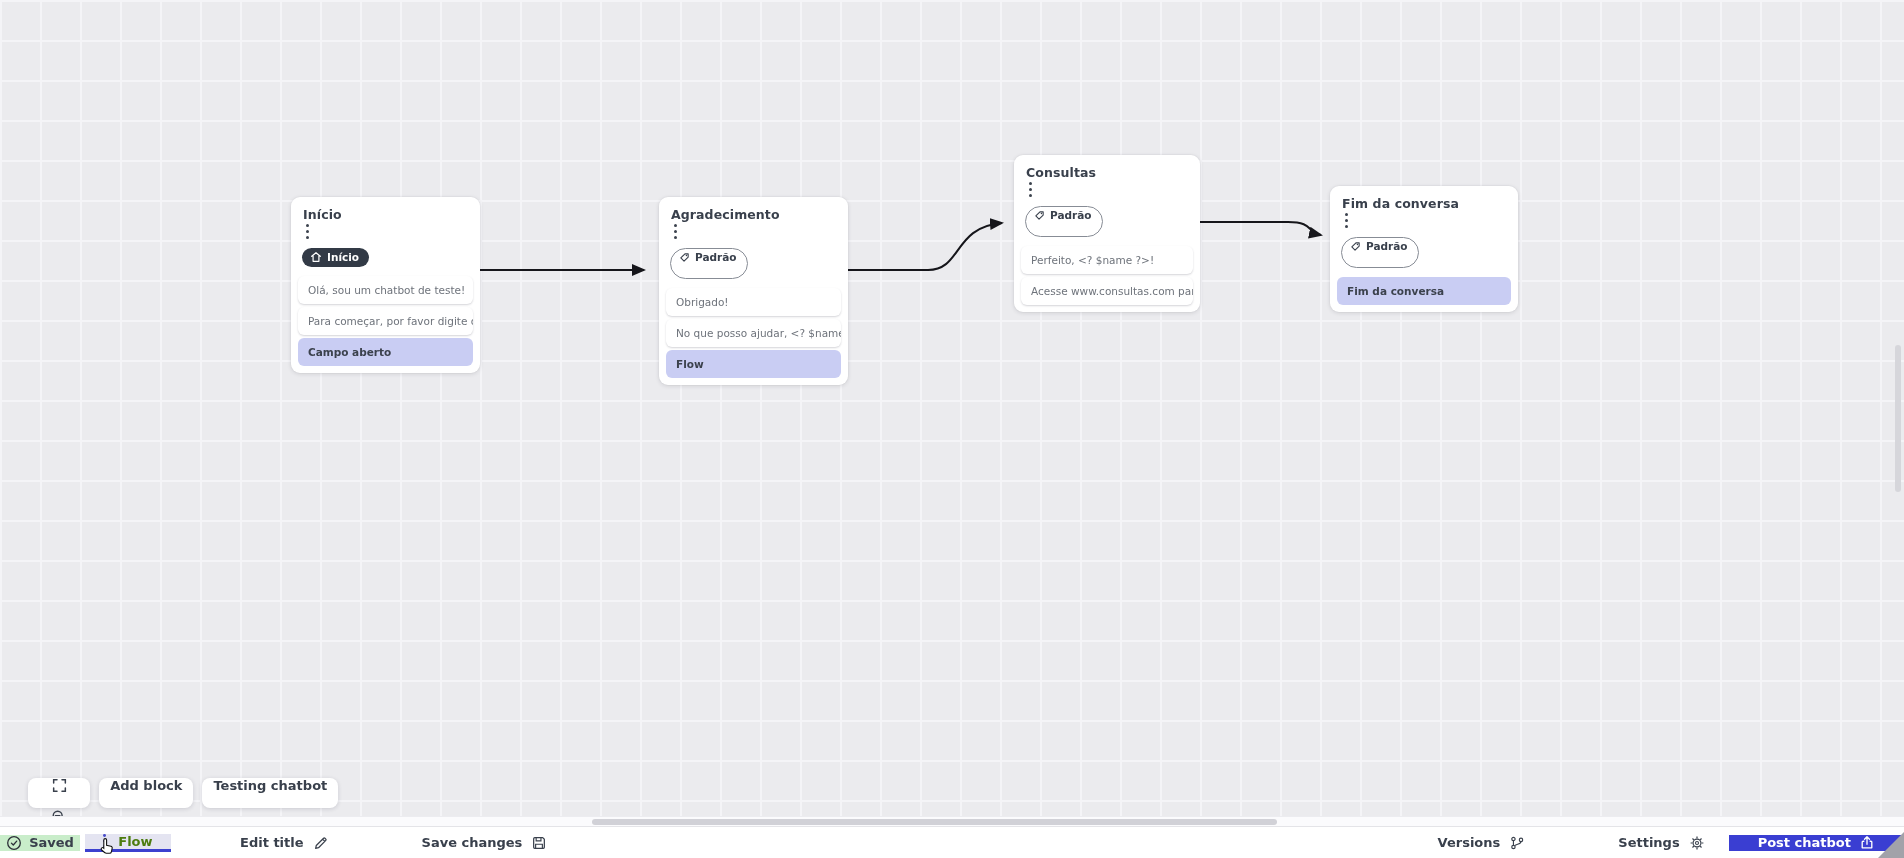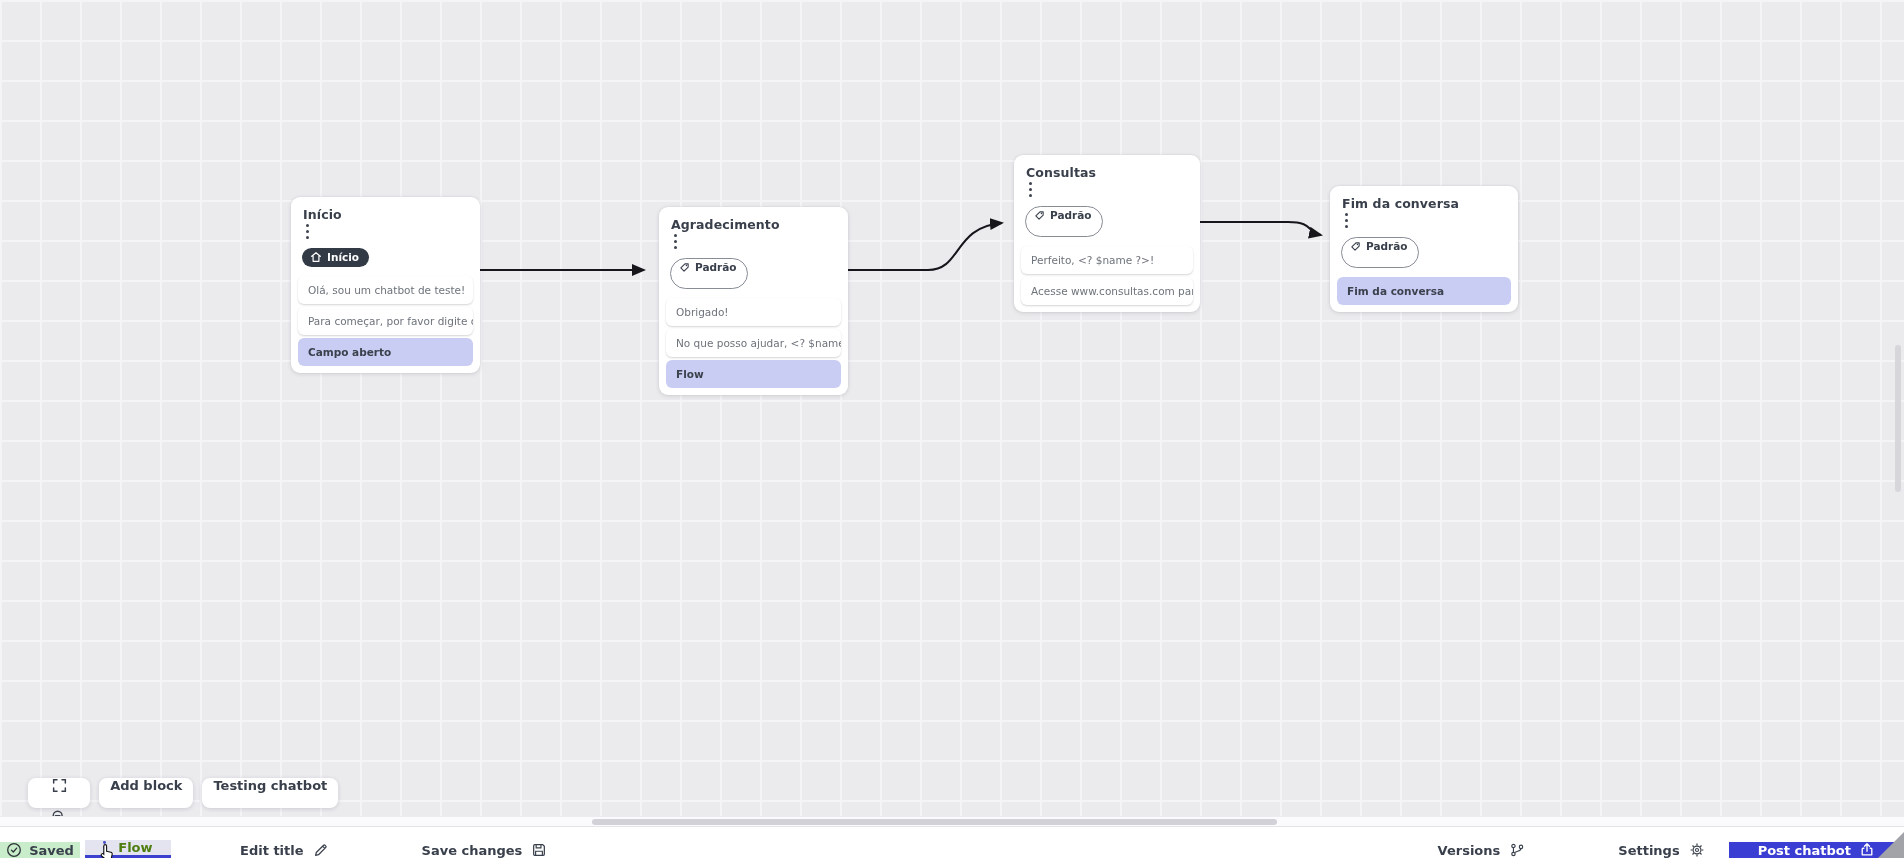--- a/index.html
+++ b/index.html
@@ -29,42 +29,42 @@
     border-radius:999px; margin:7px 0 0 4px; }
   .badge-outline { display:inline-flex; align-items:center; gap:5px; background:#fff;
     border:1px solid #878c95; color:#39404c; font-size:10.5px; font-weight:700;
     padding:2px 10px 15px 8px; border-radius:999px; margin:7px 0 0 4px; }
   .rows { margin-top:9px; display:flex; flex-direction:column; gap:3px; }
   .row { background:#fff; border-radius:6px; box-shadow:0 1px 2px rgba(40,40,60,.20);
     height:28px; line-height:28px; padding:0 10px; font-size:10.5px; color:#6e737b;
     white-space:nowrap; overflow:hidden; }
   .row.highlight { background:#c9cdf3; color:#3b414d; font-weight:600; box-shadow:none; }
   #node-inicio        { left:291px;  top:197px; }
-  #node-agradecimento { left:659px;  top:197px;margin-top:10px; }
+  #node-agradecimento { left:659px;  top:197px; }
   #node-consultas     { left:1014px; top:155px; width:186px; }
   #node-fim           { left:1330px; top:186px; width:188px; }
 
   
   .toolbar { position:absolute; left:28px; top:778px; display:flex; gap:9px; }
   .tool-group { background:#fff; border-radius:8px; height:30px;
     box-shadow:0 1px 4px rgba(40,40,60,.16); display:flex; align-items:center;
     padding:0 11px; gap:16px; font-size:13px; font-weight:700; color:#39404c;flex-direction:column; }
   .tool-group .ibtn { display:flex; align-items:center; cursor:pointer; }
 
   
   .hscroll { position:absolute; left:0; top:816px; width:100%; height:10px;
     background:#fbfbfd; border-top:1px solid #ececf0; }
   .hscroll-thumb { position:absolute; left:592px; top:2px; width:685px; height:6px;
     background:#d1d1d7; border-radius:3px; }
   .vscroll-thumb { position:absolute; right:3px; top:345px; width:6px; height:147px;
     background:#d6d6db; border-radius:3px; }
 
   
   .statusbar { position:absolute; left:0; bottom:0; width:100%; height:32px;
-    background:#fff; border-top:1px solid #e4e4e8; display:flex; align-items:flex-end;
+    background:#fff; border-top:1px solid #e4e4e8; display:flex; align-items:center;
     font-size:13px; font-weight:600; color:#39404c; z-index:5; }
   .chip-saved { width:80px; background:#c9edca; display:flex; align-items:center;
     justify-content:center; gap:7px; }
   .flow-tab { width:86px; margin-left:5px; background:#e4e4f1;
     border-bottom:3px solid #3c40cf; display:flex; align-items:center;
     justify-content:center; gap:12px; color:#4d7c0f; position:relative; cursor:pointer; }
   .kebab-bar { display:flex; flex-direction:column; gap:2.5px; }
   .kebab-bar i { width:2.8px; height:2.8px; border-radius:50%; background:#4a4ec9; display:block; }
   .bar-item { display:flex; align-items:center; gap:9px; padding:0 24px; cursor:pointer;margin-left:45px; }
   .bar-divider { width:1px; background:#e7e7ea; }

